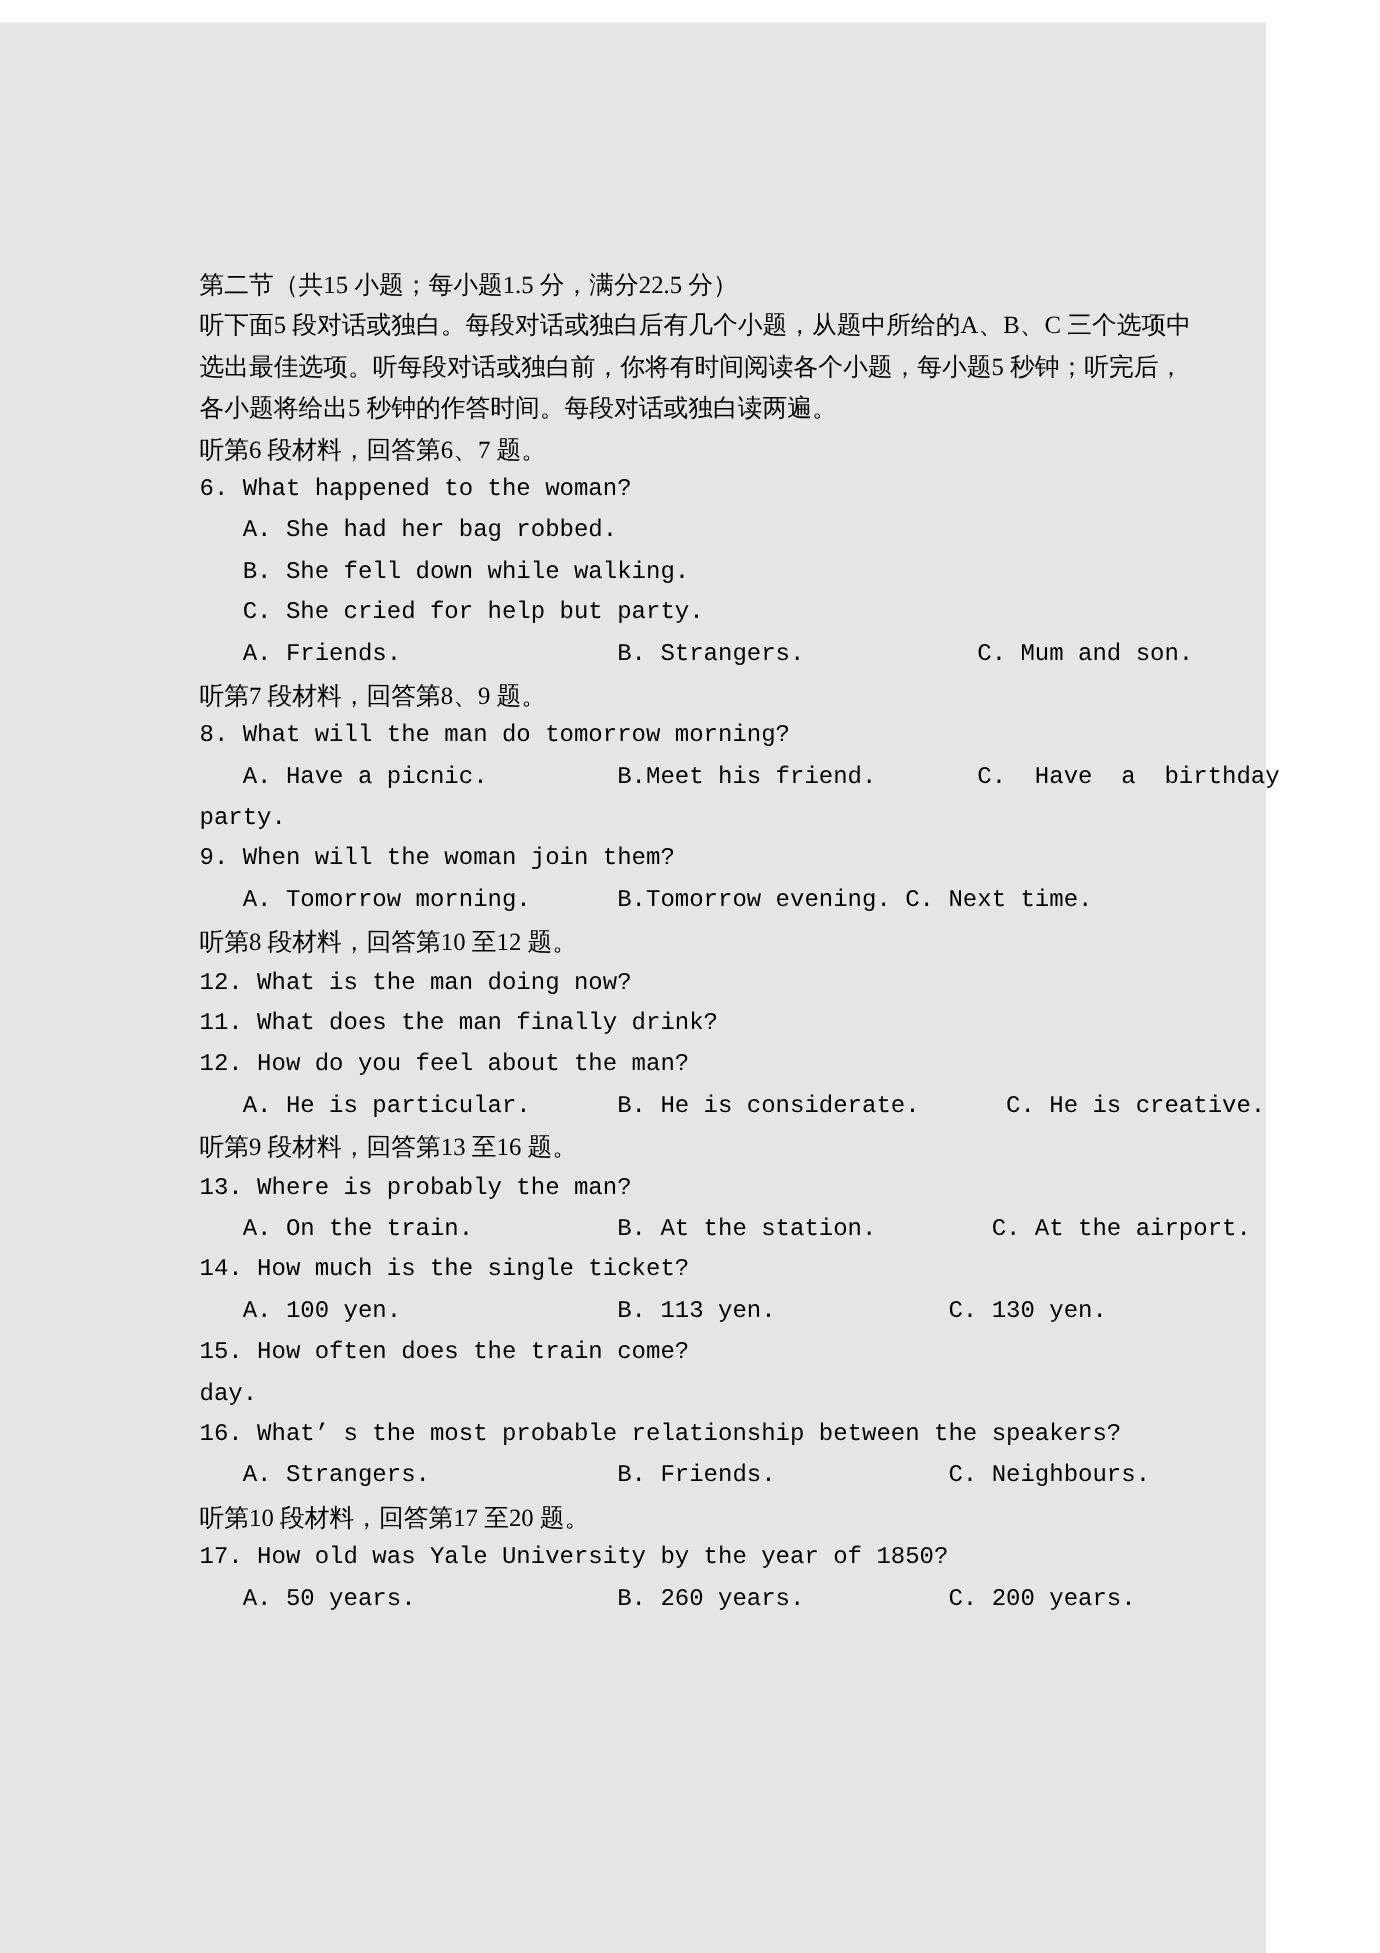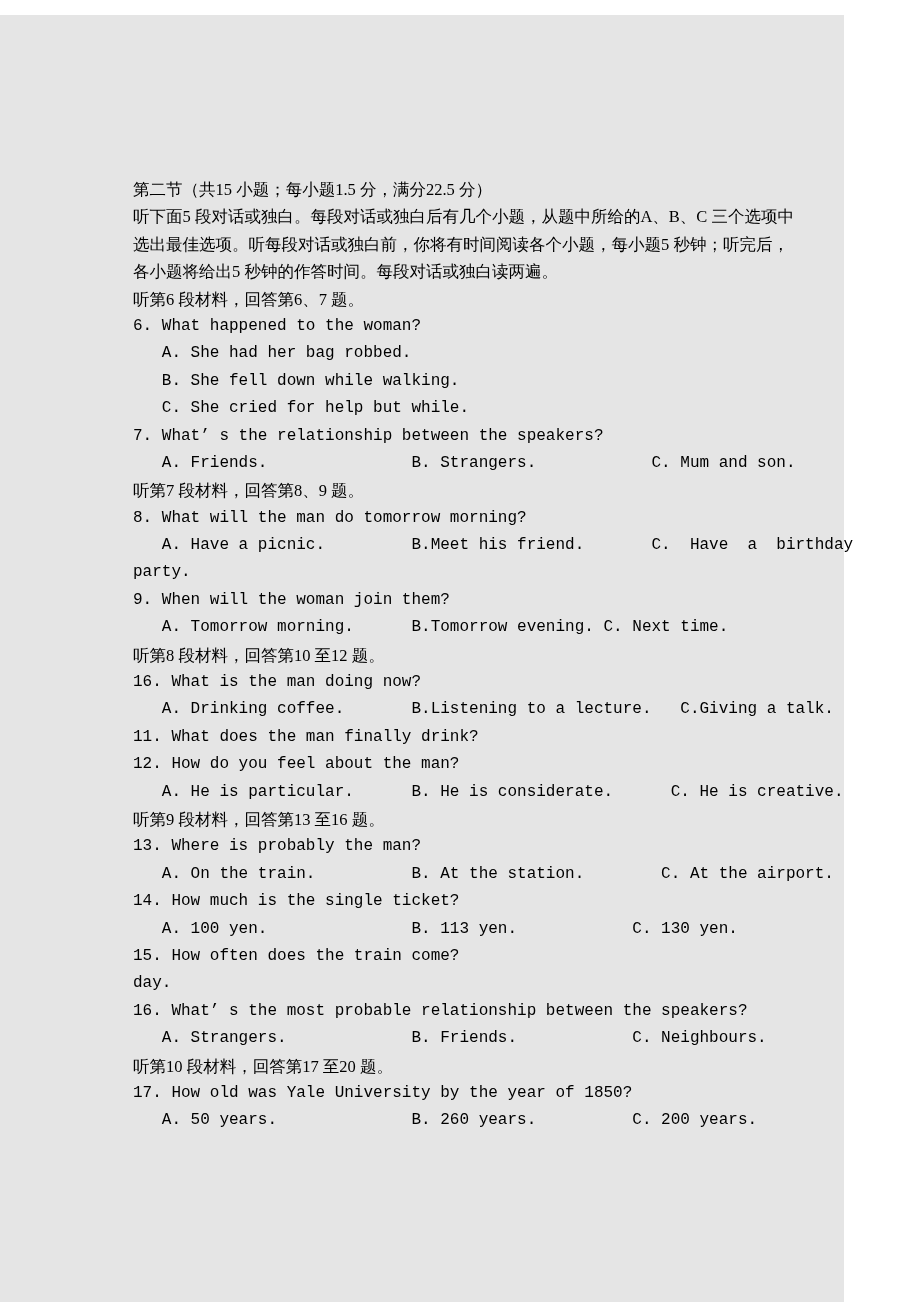--- a/index.html
+++ b/index.html
@@ -48,32 +48,30 @@
 <div class="page">
   <div class="doc">
       <div class="line zh">第二节（共15 小题；每小题1.5 分，满分22.5 分）</div>
       <div class="line zh">听下面5 段对话或独白。每段对话或独白后有几个小题，从题中所给的A、B、C 三个选项中</div>
       <div class="line zh">选出最佳选项。听每段对话或独白前，你将有时间阅读各个小题，每小题5 秒钟；听完后，</div>
       <div class="line zh">各小题将给出5 秒钟的作答时间。每段对话或独白读两遍。</div>
       <div class="line zh">听第6 段材料，回答第6、7 题。</div>
       <div class="line en">6. What happened to the woman?</div>
       <div class="line en">   A. She had her bag robbed.</div>
       <div class="line en">   B. She fell down while walking.</div>
-      <div class="line en">   C. She cried for help but while.</div>
-      <div class="line en">7. What’ s the relationship between the speakers?</div>
+      <div class="line en">   C. She cried for help but party.</div>
       <div class="line en">   A. Friends.               B. Strangers.            C. Mum and son.</div>
       <div class="line zh">听第7 段材料，回答第8、9 题。</div>
       <div class="line en">8. What will the man do tomorrow morning?</div>
       <div class="line en">   A. Have a picnic.         B.Meet his friend.       C.  Have  a  birthday</div>
       <div class="line en">party.</div>
       <div class="line en">9. When will the woman join them?</div>
       <div class="line en">   A. Tomorrow morning.      B.Tomorrow evening. C. Next time.</div>
       <div class="line zh">听第8 段材料，回答第10 至12 题。</div>
-      <div class="line en">16. What is the man doing now?</div>
-      <div class="line en">   A. Drinking coffee.       B.Listening to a lecture.   C.Giving a talk.</div>
+      <div class="line en">12. What is the man doing now?</div>
       <div class="line en">11. What does the man finally drink?</div>
       <div class="line en">12. How do you feel about the man?</div>
       <div class="line en">   A. He is particular.      B. He is considerate.      C. He is creative.</div>
       <div class="line zh">听第9 段材料，回答第13 至16 题。</div>
       <div class="line en">13. Where is probably the man?</div>
       <div class="line en">   A. On the train.          B. At the station.        C. At the airport.</div>
       <div class="line en">14. How much is the single ticket?</div>
       <div class="line en">   A. 100 yen.               B. 113 yen.            C. 130 yen.</div>
       <div class="line en">15. How often does the train come?</div>
       <div class="line en">day.</div>

